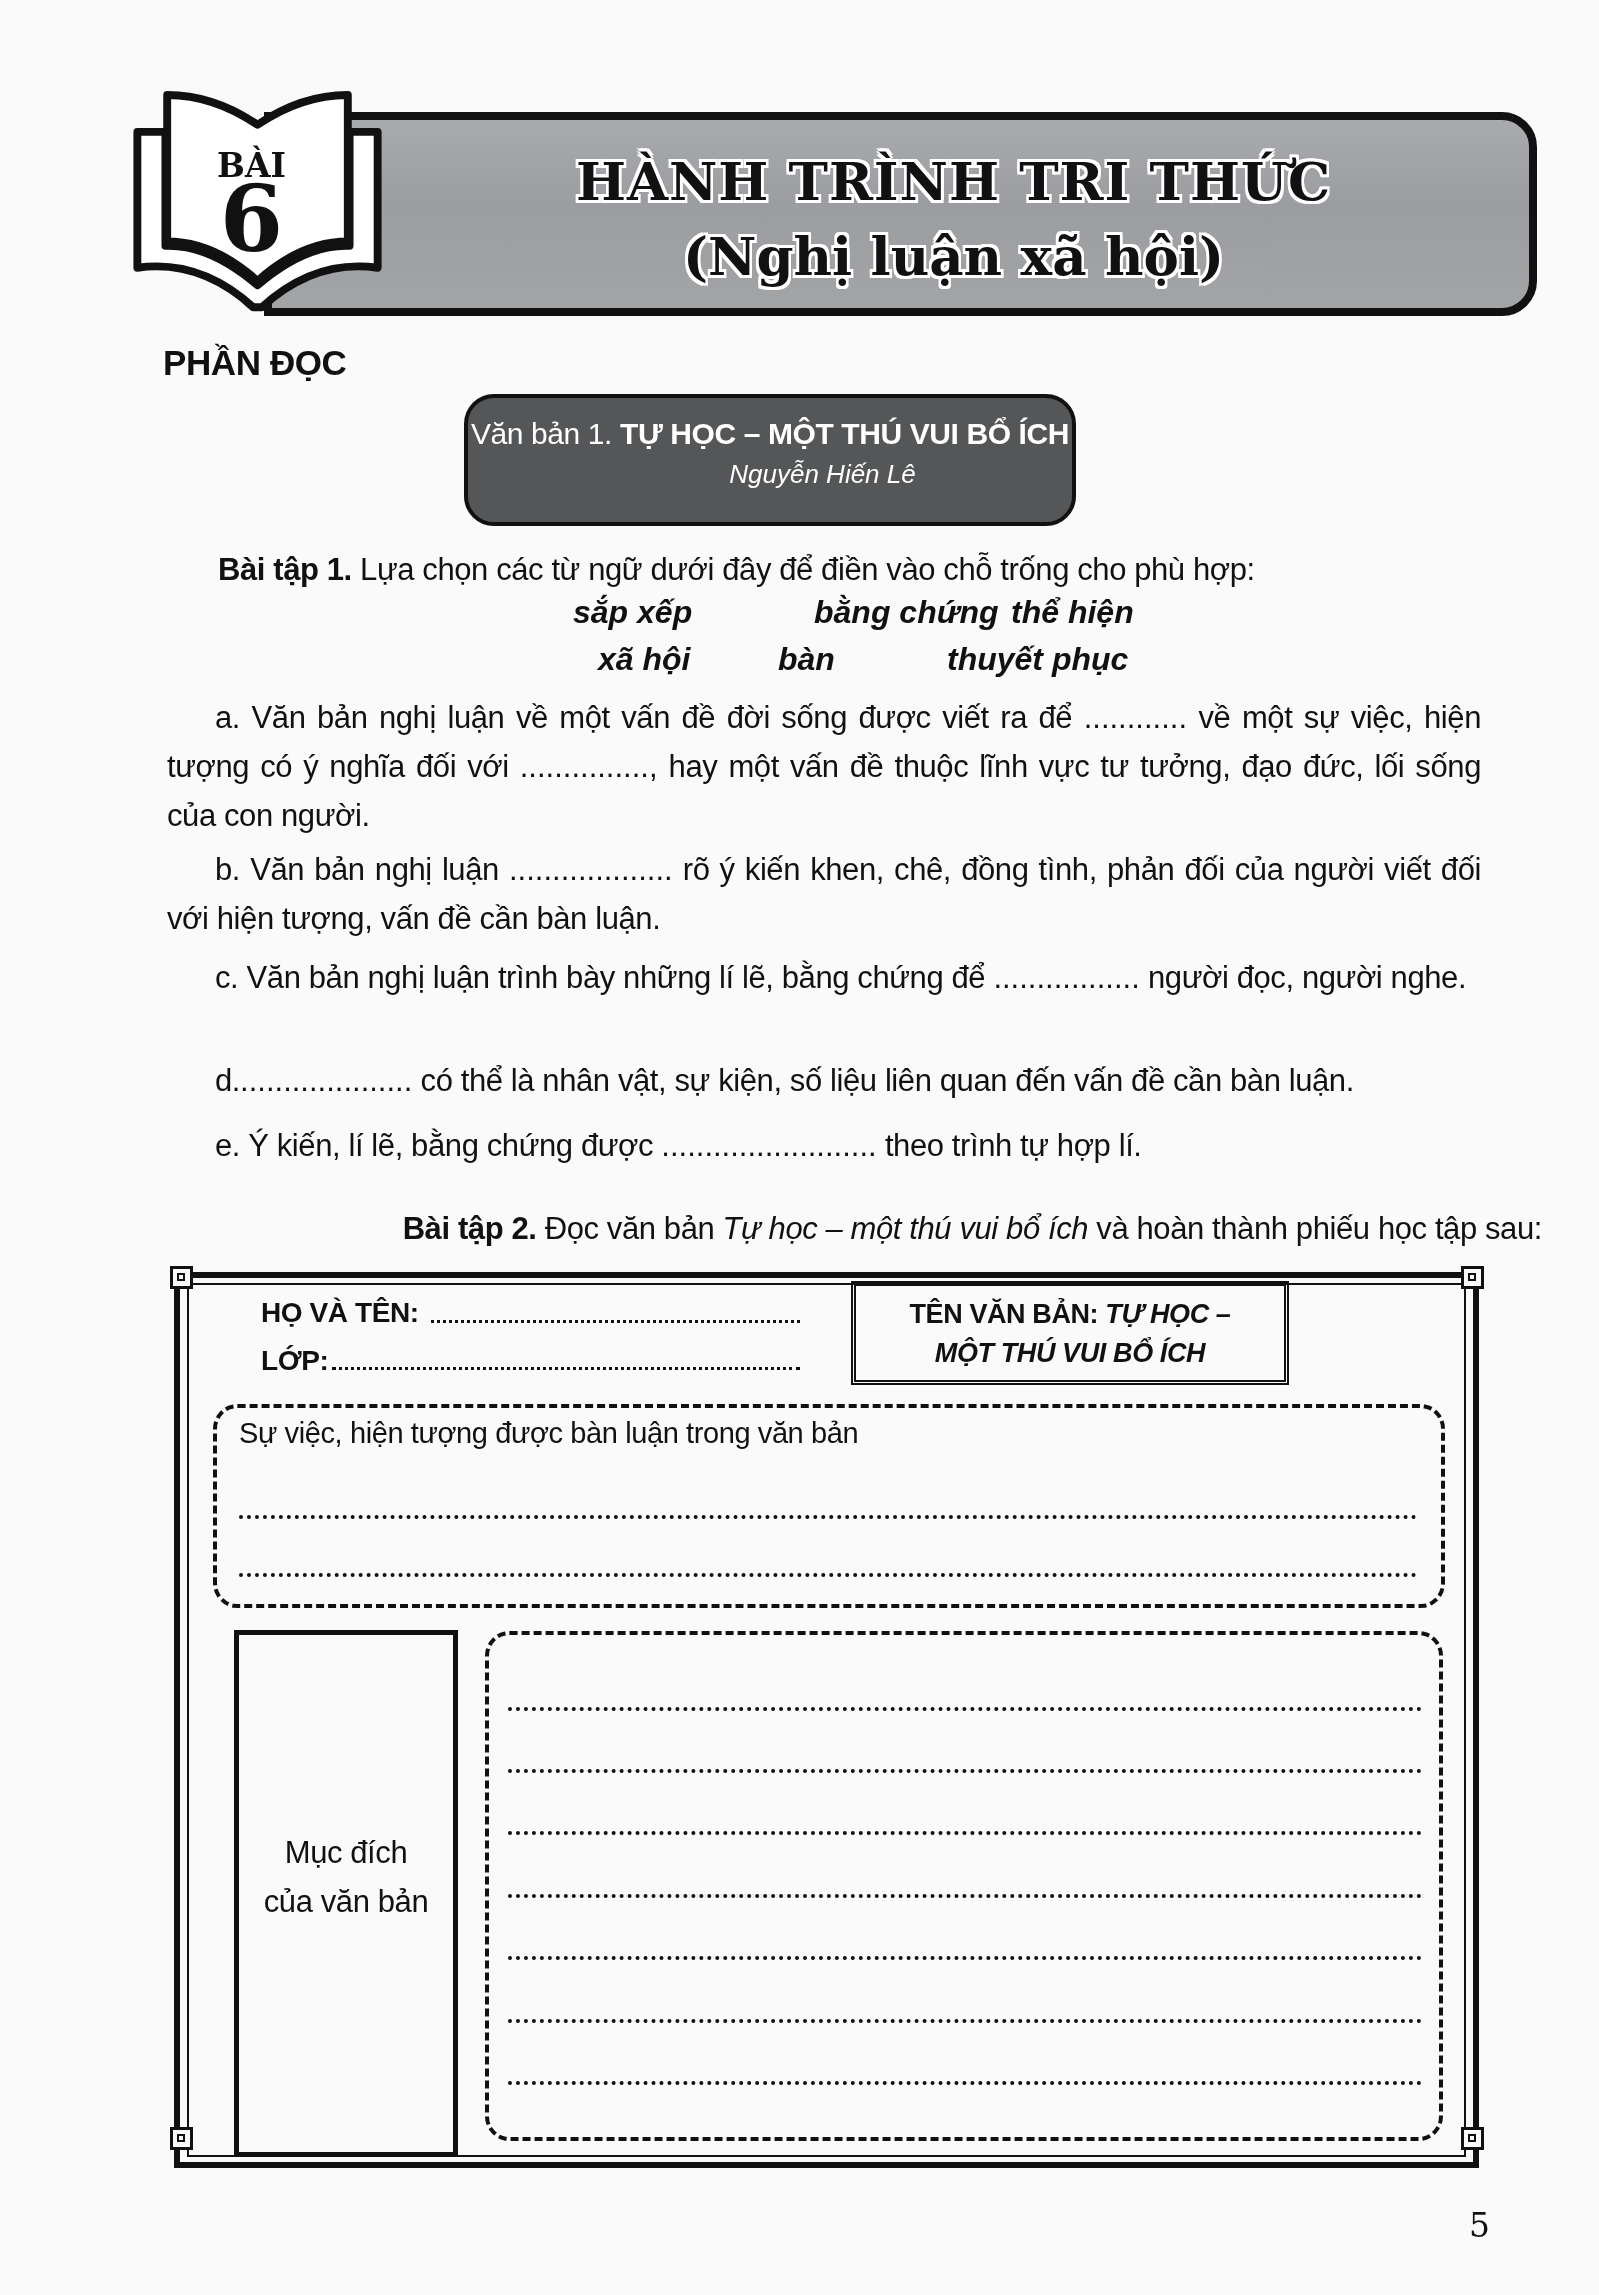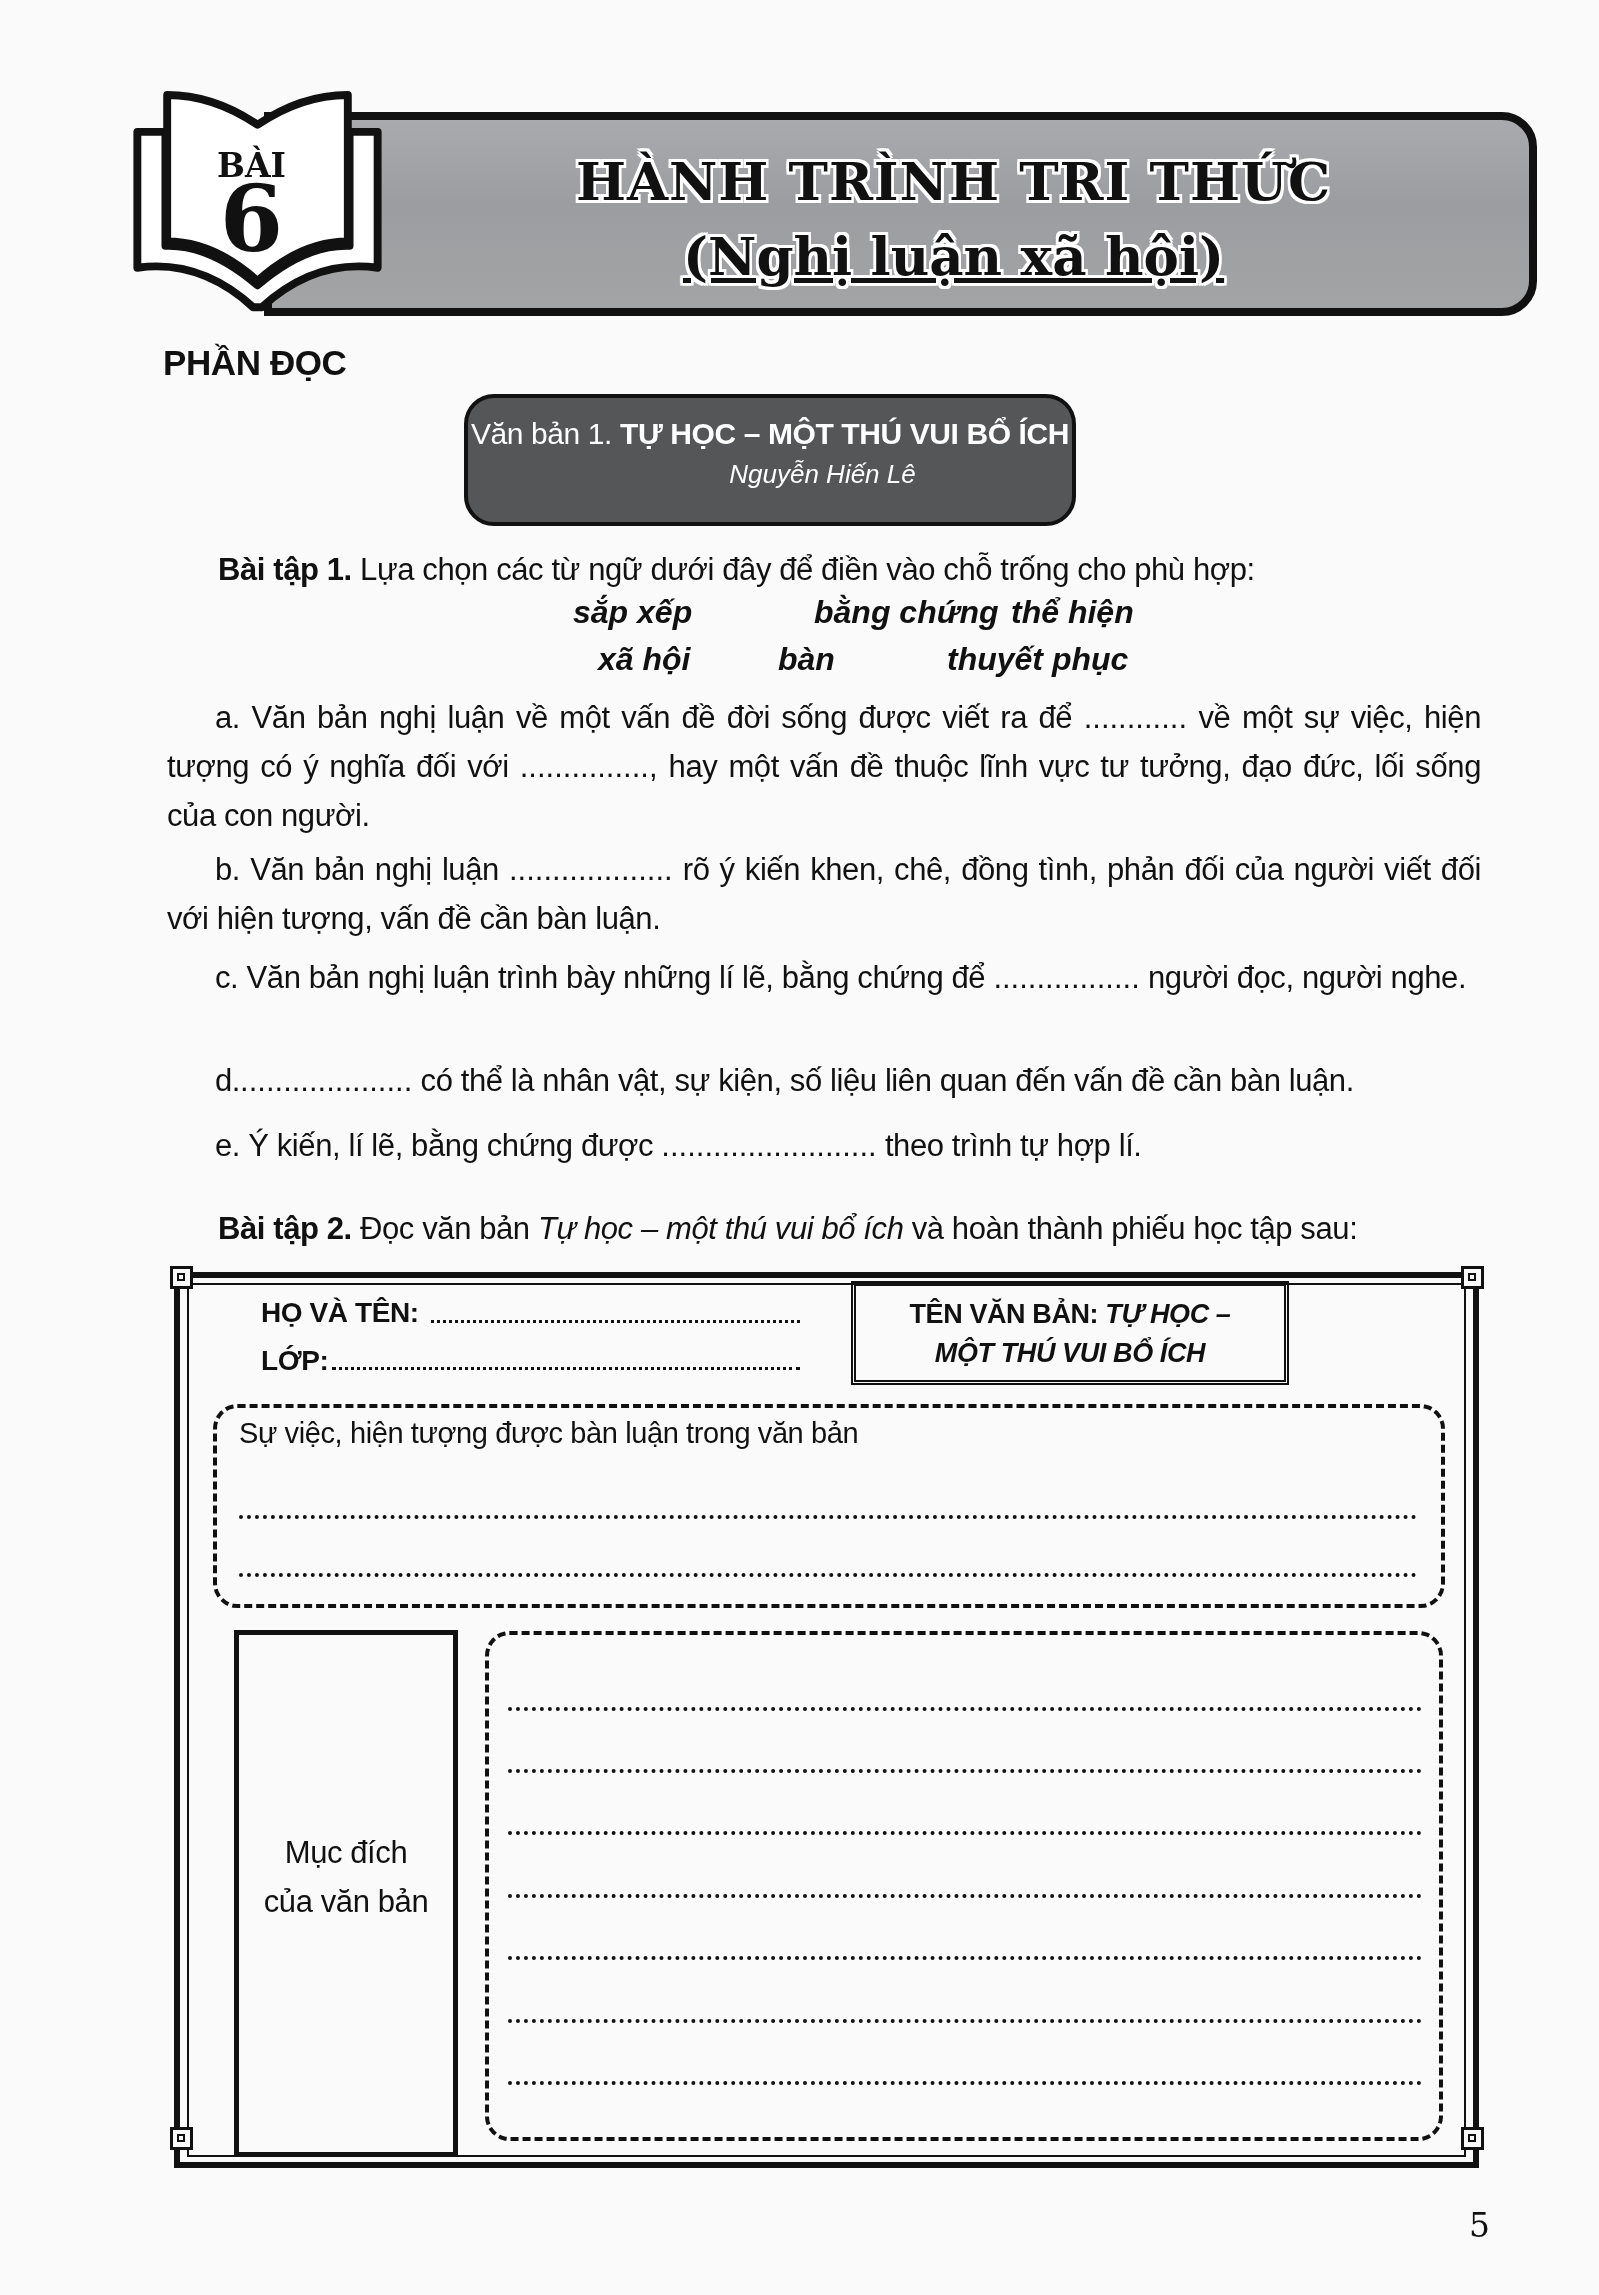--- a/index.html
+++ b/index.html
@@ -18,21 +18,21 @@
     box-sizing: border-box;
   }
   .banner-title {
     left: 0; right: 0; text-align: center; margin: 0;
     font-family: "DejaVu Serif", "Liberation Serif", serif; font-weight: bold;
     color: #111;
     text-shadow: 2.6px 0 0 #fff, -2.6px 0 0 #fff, 0 2.6px 0 #fff, 0 -2.6px 0 #fff,
                  2.6px 2.6px 0 #fff, -2.6px -2.6px 0 #fff, 2.6px -2.6px 0 #fff, -2.6px 2.6px 0 #fff;
   }
   .banner-title.l1 { top: 30px; font-size: 53px; left: 141px; right: 35px; letter-spacing: 0.9px; }
-  .banner-title.l2 { top: 105px; font-size: 53px; left: 141px; right: 35px; text-decoration: underline; }
+  .banner-title.l2 { top: 105px; font-size: 53px; left: 141px; right: 35px; }
 
   .book-icon { left: 130px; top: 88px; width: 255px; height: 228px; }
   .book-label {
     font-family: "DejaVu Serif", "Liberation Serif", serif; font-weight: bold;
     text-align: center; width: 141px; left: 181px; color: #111;
   }
   .book-bai { top: 146px; font-size: 33px; }
   .book-num { top: 174px; font-size: 91px; line-height: 1; }
 
   
@@ -157,21 +157,21 @@
   <span>d.</span><span class="dots">....................</span>
   <span>có thể là nhân vật, sự kiện, số liệu liên quan đến vấn đề cần bàn luận.</span>
 </p>
 
 <p class="abs para indent" style="top:1121px;">
   <span>e. Ý kiến, lí lẽ, bằng chứng được</span>
   <span class="dots">.........................</span>
   <span>theo trình tự hợp lí.</span>
 </p>
 
-<p class="abs para" style="top:1204px; left:218px;">
+<p class="abs para" style="top:1204px; left:228px;text-align:right;">
   <span class="lead">Bài tập 2.</span>
   <span>Đọc văn bản</span>
   <i>Tự học – một thú vui bổ ích</i>
   <span>và hoàn thành phiếu học tập sau:</span>
 </p>
 
 <div class="abs frame-outer"></div>
 <div class="abs frame-inner"></div>
 <div class="abs corner" style="left:170px; top:1266px;"></div>
 <div class="abs corner" style="left:1461px; top:1266px;"></div>

